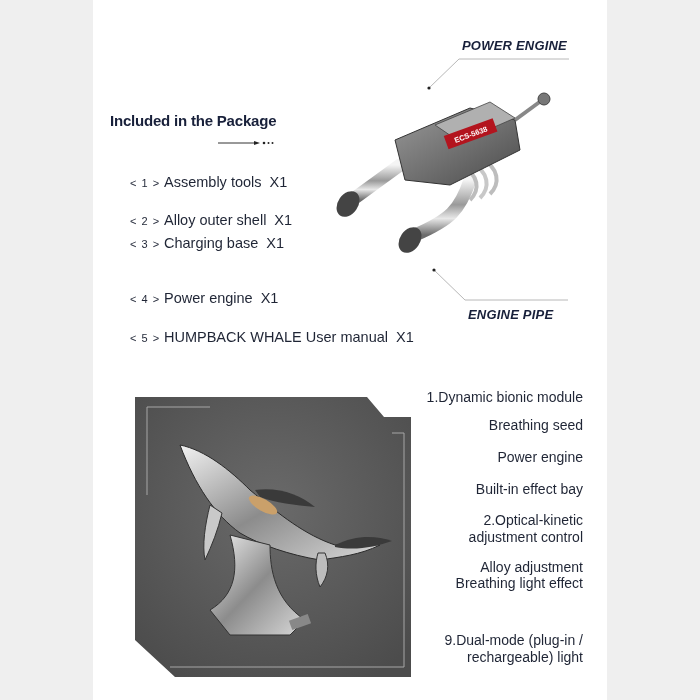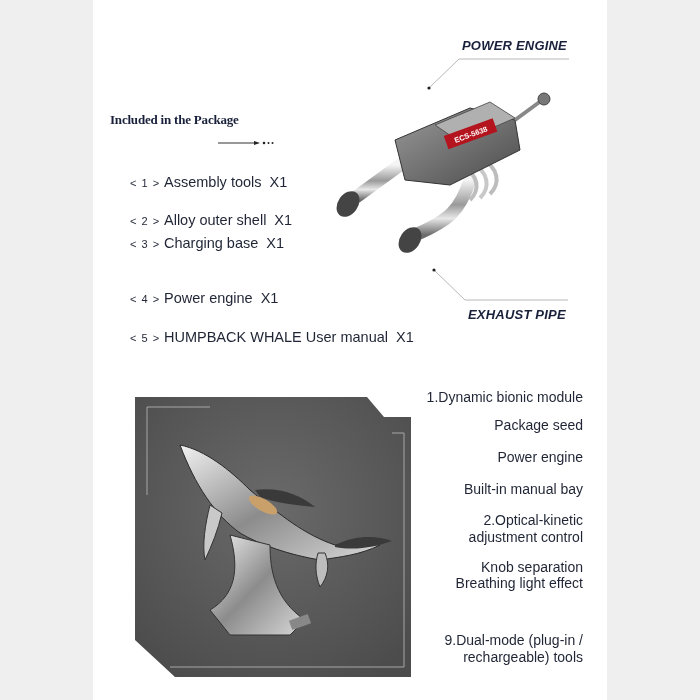--- a/index.html
+++ b/index.html
@@ -2,21 +2,21 @@
 <html><head>
 <meta charset="utf-8">
 <style>
   html, body { margin: 0; padding: 0; }
   body {
     width: 700px; height: 700px; background: #efefef; position: relative; overflow: hidden;
     font-family: "Liberation Sans", "DejaVu Sans", sans-serif; color: #1c2233;
   }
   .panel { position: absolute; left: 93px; top: 0; width: 514px; height: 700px; background: #ffffff; }
   .abs { position: absolute; }
-  .pkg-title { left: 110px; top: 112px; font-size: 13px; font-weight: bold; color: #18203a; white-space: nowrap; letter-spacing: -0.2px; font-family: Liberation Serif, serif; }
+  .pkg-title { left: 110px; top: 112px; font-size: 15px; font-weight: bold; color: #18203a; white-space: nowrap; letter-spacing: -0.2px; }
   .pkg-arrow { left: 218px; top: 141px; width: 56px; height: 4px; }
   .pkg-item { left: 130px; font-size: 14.5px; color: #1f2535; white-space: nowrap; }
   .pkg-item .idx { display: inline-block; width: 34px; font-size: 11px; letter-spacing: 1px; }
   .pkg-item .qty { margin-left: 8px; }
   .callout { font-size: 13px; font-weight: bold; font-style: italic; color: #18203a; white-space: nowrap; letter-spacing: 0.2px; }
   .engine-img { left: 330px; top: 80px; width: 225px; height: 180px; }
   .whale-box { left: 130px; top: 395px; width: 285px; height: 285px; }
   .feature { right: 117px; font-size: 14px; color: #1f2535; text-align: right; white-space: nowrap; line-height: 17px; }
 </style>
 </head>
@@ -48,21 +48,21 @@
 <div class="abs pkg-item" style="top:329px">
   <span class="idx">&lt; 5 &gt;</span><span>HUMPBACK WHALE  User manual</span><span class="qty">X1</span>
 </div>
 
 <div class="abs callout" style="left:462px; top:38px">POWER ENGINE</div>
 <svg class="abs" style="left:425px; top:55px; width:145px; height:36px" viewBox="0 0 145 36">
   <polyline points="4,33 34,4 144,4" fill="none" stroke="#b8b8b8" stroke-width="1"></polyline>
   <circle cx="4" cy="33" r="1.6" fill="#222"></circle>
 </svg>
 
-<div class="abs callout" style="left:468px; top:307px">EXHAUST PIPE</div>
+<div class="abs callout" style="left:468px; top:307px">ENGINE PIPE</div>
 <svg class="abs" style="left:430px; top:266px; width:140px; height:36px" viewBox="0 0 140 36">
   <polyline points="4,4 35,34 138,34" fill="none" stroke="#b8b8b8" stroke-width="1"></polyline>
   <circle cx="4" cy="4" r="1.6" fill="#222"></circle>
 </svg>
 
 <svg class="abs engine-img" viewBox="0 0 225 180">
   <defs>
     <linearGradient id="chrome" x1="0" y1="0" x2="0" y2="1">
       <stop offset="0" stop-color="#f4f4f4"></stop>
       <stop offset="0.45" stop-color="#9a9a9a"></stop>
@@ -122,21 +122,21 @@
   <path d="M205,150 C225,140 245,140 262,146 C245,152 225,156 205,152 Z" fill="#3a3a3a"></path>
   <path d="M195,158 C200,170 198,182 190,192 C185,180 185,168 188,158 Z" fill="#bdbdbd" stroke="#333"></path>
 
   <ellipse cx="133" cy="110" rx="16" ry="6" fill="#caa06a" transform="rotate(30 133 110)"></ellipse>
 
   <path d="M100,140 C110,175 105,200 80,215 L100,240 L160,240 L175,225 C145,205 140,175 140,150 Z" fill="url(#silver)" stroke="#333"></path>
   <rect x="160" y="222" width="20" height="10" fill="#888" transform="rotate(-20 170 227)"></rect>
 </svg>
 
 <div class="abs feature" style="top:389px">1.Dynamic bionic module</div>
-<div class="abs feature" style="top:417px">Package seed</div>
+<div class="abs feature" style="top:417px">Breathing seed</div>
 <div class="abs feature" style="top:449px">Power engine</div>
-<div class="abs feature" style="top:481px">Built-in manual bay</div>
+<div class="abs feature" style="top:481px">Built-in effect bay</div>
 <div class="abs feature" style="top:512px">2.Optical-kinetic</div>
 <div class="abs feature" style="top:529px">adjustment control</div>
-<div class="abs feature" style="top:559px">Knob separation</div>
+<div class="abs feature" style="top:559px">Alloy adjustment</div>
 <div class="abs feature" style="top:575px">Breathing light effect</div>
 <div class="abs feature" style="top:632px">9.Dual-mode (plug-in /</div>
-<div class="abs feature" style="top:649px">rechargeable) tools</div>
+<div class="abs feature" style="top:649px">rechargeable) light</div>
 
 </body></html>

